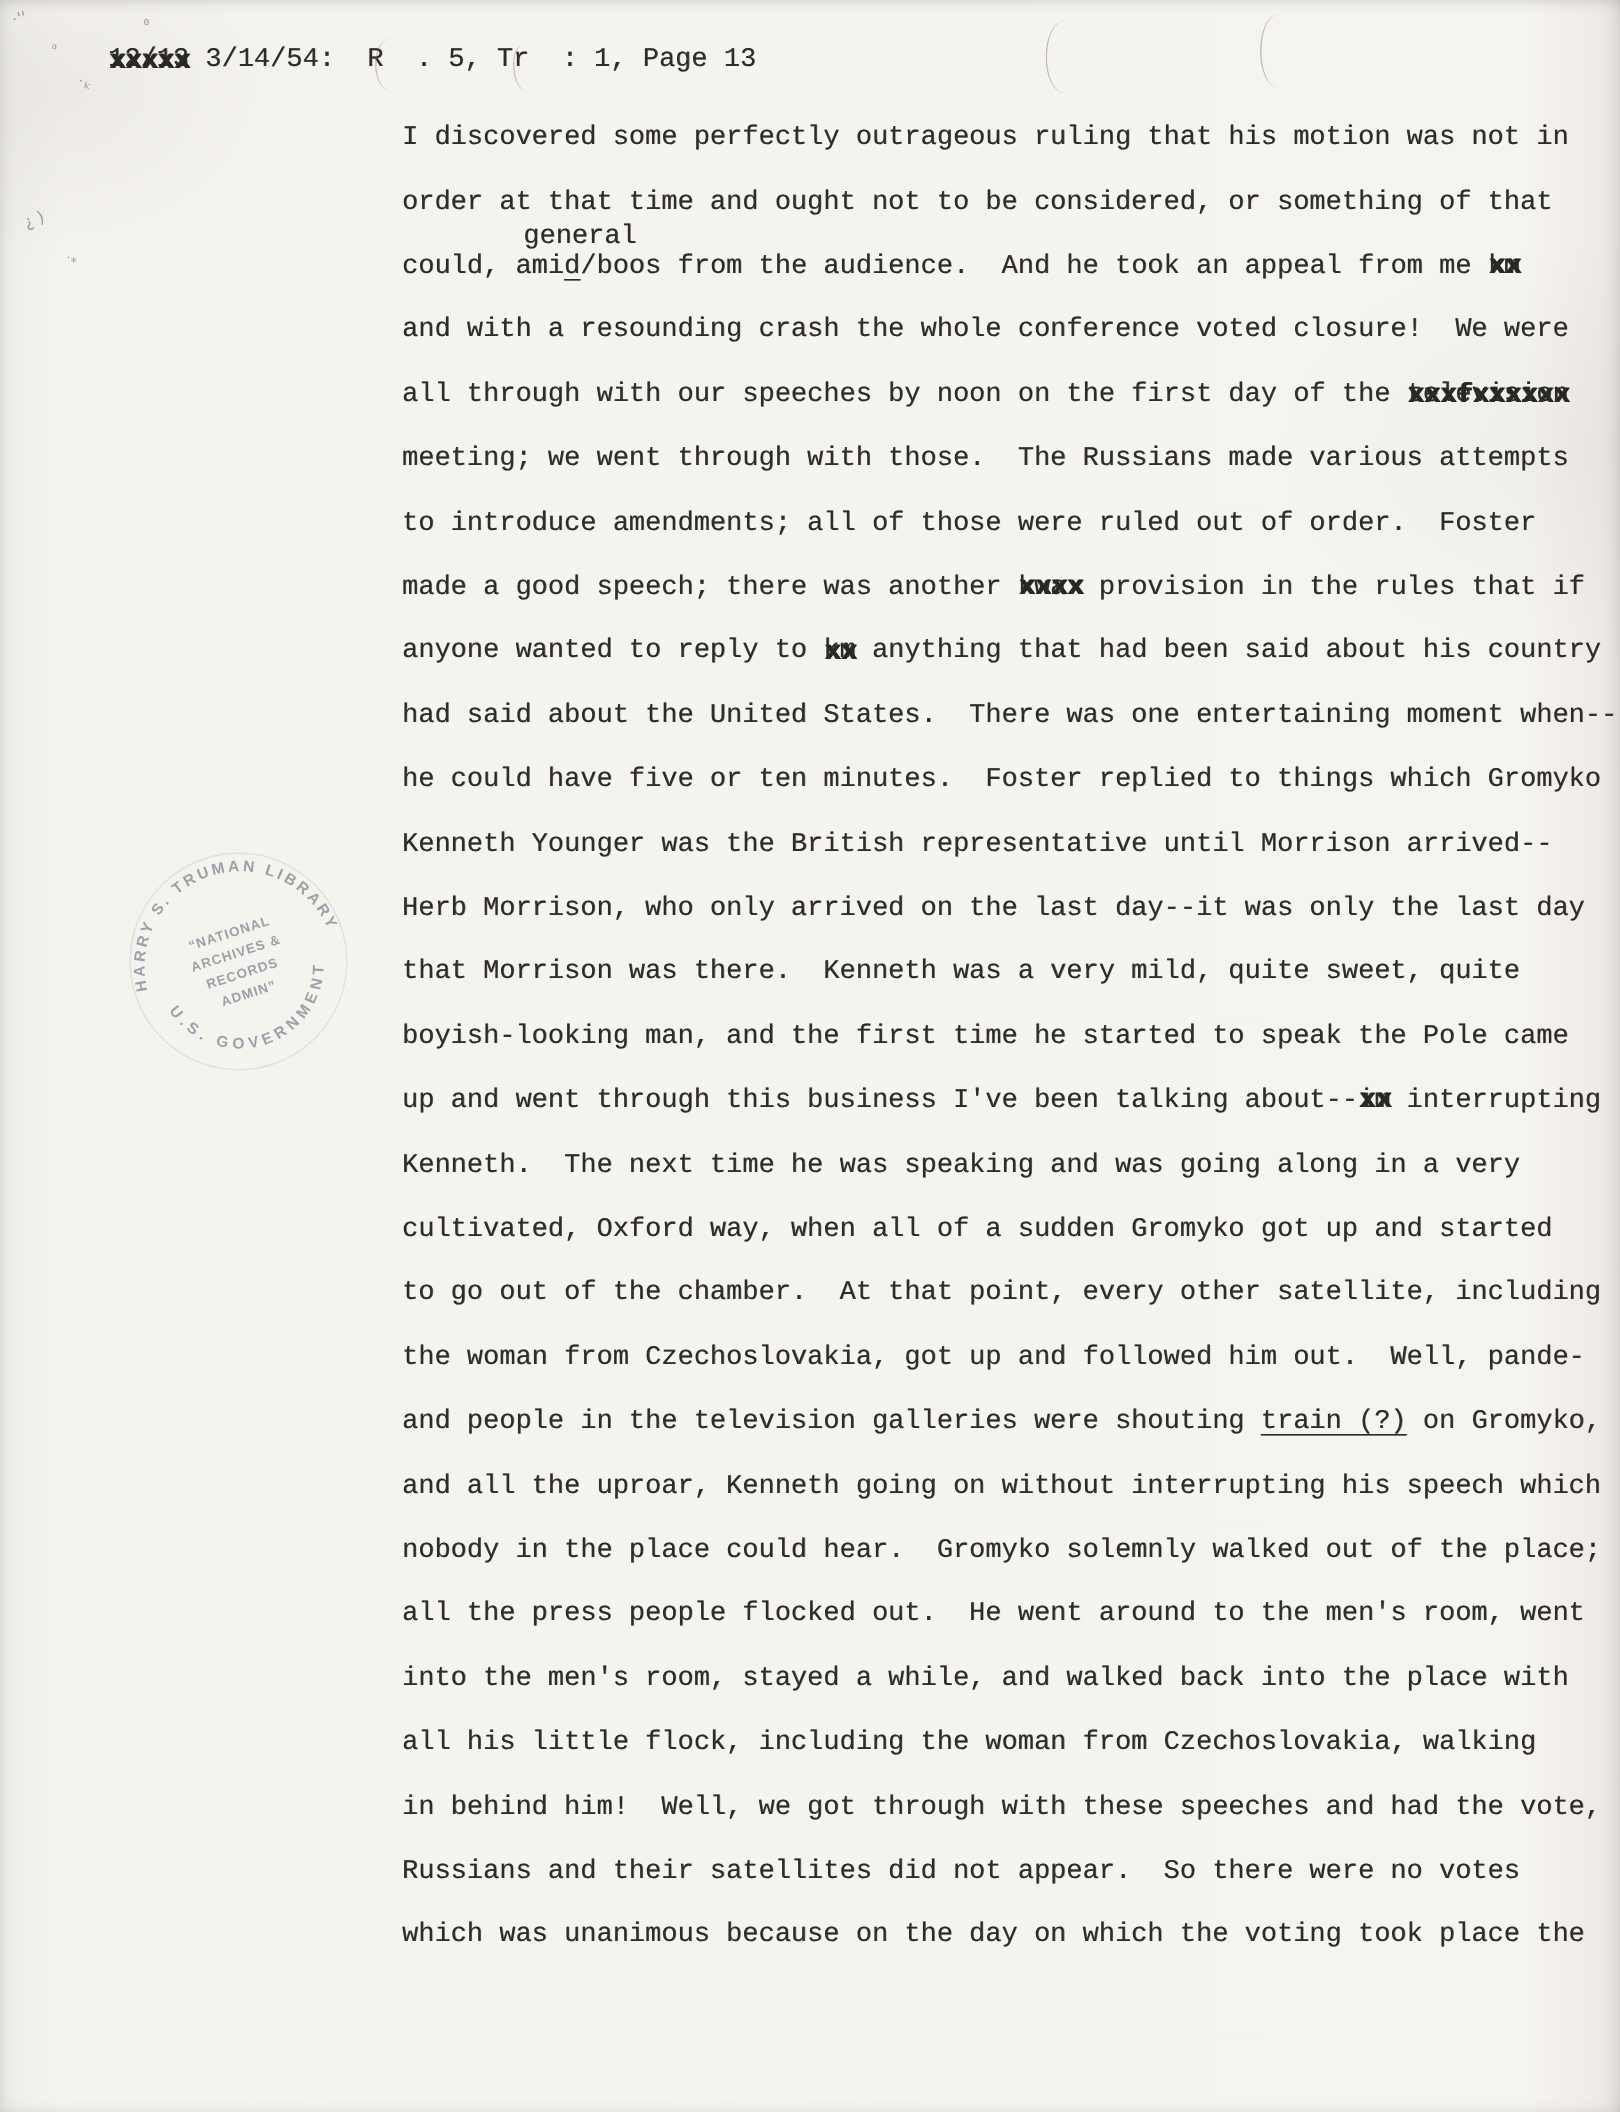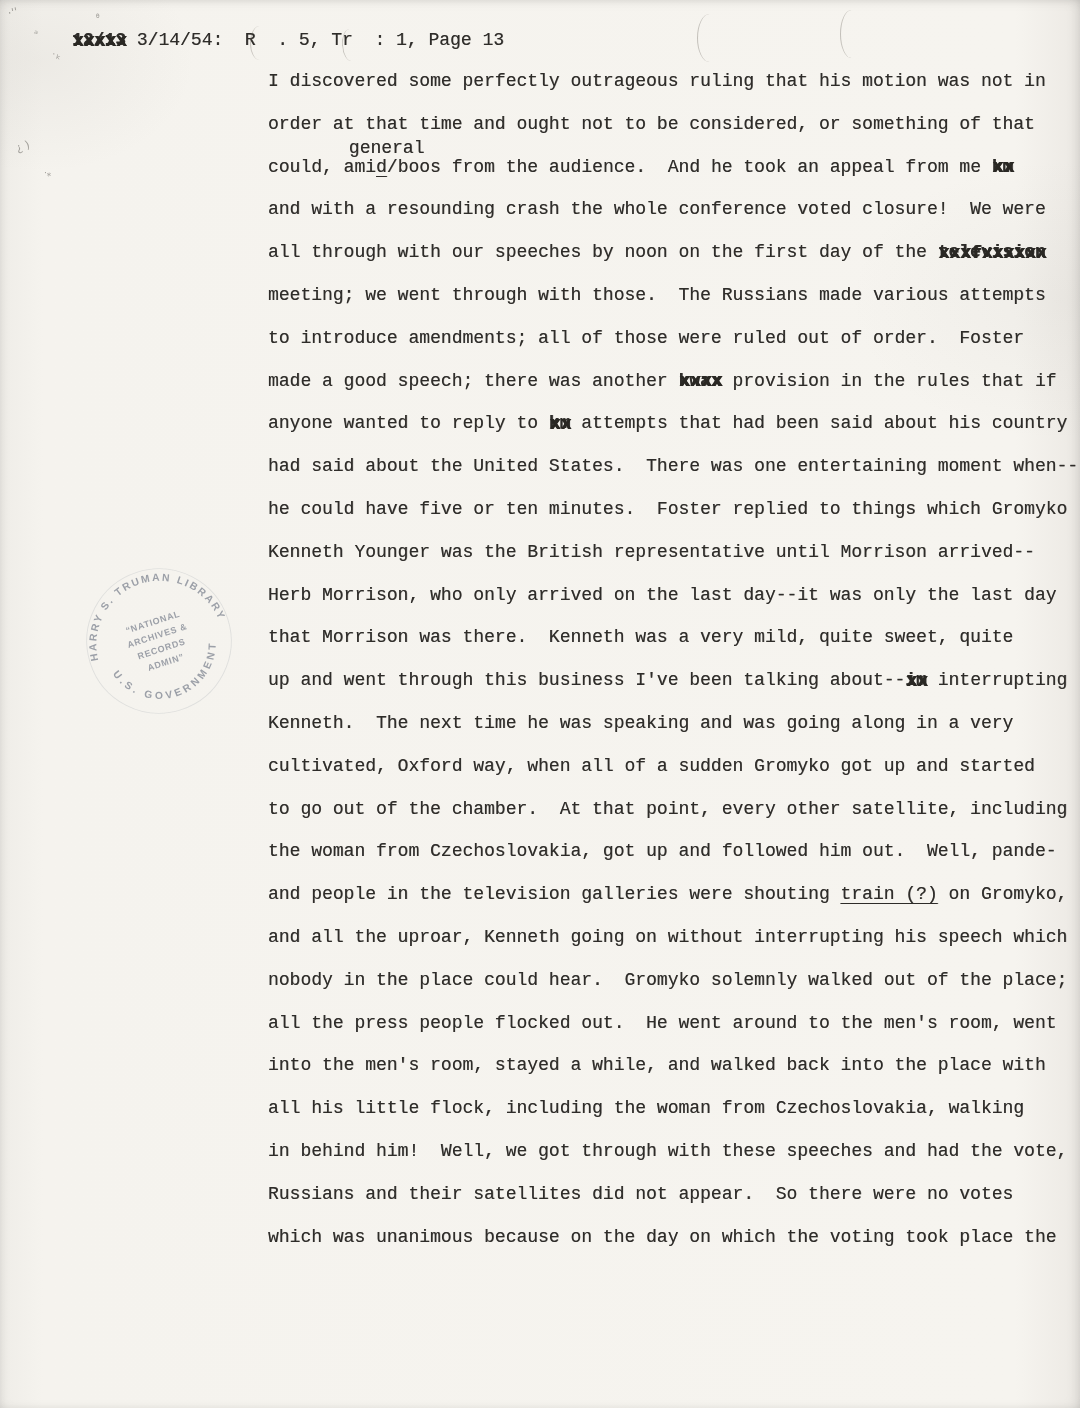--- a/index.html
+++ b/index.html
@@ -9,23 +9,23 @@
     background:
       radial-gradient(220px 160px at 40px 60px, rgba(160,155,148,0.10), rgba(0,0,0,0) 70%),
       radial-gradient(300px 200px at 1060px 300px, rgba(150,148,142,0.07), rgba(0,0,0,0) 70%),
       linear-gradient(90deg, #efede8 0%, #f5f3ee 4%, #f6f4ef 94%, #ece9e4 100%);
     box-shadow: inset -5px 0 16px -8px rgba(0,0,0,0.22), inset 5px 0 16px -10px rgba(0,0,0,0.18), inset 0 6px 18px -12px rgba(0,0,0,0.15);
     color:#2e2c29;
   }
   
   .typed{font-size:18px;letter-spacing:0;text-shadow:0.35px 0 0 rgba(46,44,41,0.55);}
   .header-line{position:absolute;left:72px;top:30px;white-space:pre;}
-  .body-text{position:absolute;left:268px;top:60px;width:812px;}
+  .body-text{position:absolute;left:268px;top:71px;width:812px;}
   .line{white-space:pre;height:42.8px;line-height:42.8px;}
-  .xover{position:relative;font-weight:bold;display:inline-block;}
+  .xover{position:relative;font-weight:normal;display:inline-block;}
   .xover::after{
     content:attr(data-over);
     position:absolute;left:1px;top:0.5px;font-weight:bold;color:#2a2824;
     text-shadow:0.6px 0 0 #2a2824, -0.5px 0 0 rgba(42,40,36,0.7);
   }
   .uline{text-decoration:underline;text-underline-offset:4px;text-decoration-thickness:1.3px;}
   .ins{position:relative;display:inline-block;width:0;vertical-align:baseline;}
   .ins-text{position:absolute;left:-38px;top:-34px;white-space:pre;line-height:20px;}
   
   .arc{position:absolute;border:0;border-left:1.6px solid rgba(125,120,112,0.38);border-radius:50%;background:transparent;}
@@ -90,26 +90,27 @@
 
   <div class="typed body-text">
       <div class="line"><span>I discovered some perfectly outrageous ruling that his motion was not in</span></div>
       <div class="line"><span>order at that time and ought not to be considered, or something of that</span></div>
       <div class="line"><span>could, ami</span><span class="uline">d</span><span class="ins"><span class="ins-text">general</span></span><span>/boos from the audience.  And he took an appeal from me </span><span class="xover" data-over="xx">km</span></div>
       <div class="line"><span>and with a resounding crash the whole conference voted closure!  We were</span></div>
       <div class="line"><span>all through with our speeches by noon on the first day of the </span><span class="xover" data-over="xxxfxxxxxx">television</span></div>
       <div class="line"><span>meeting; we went through with those.  The Russians made various attempts</span></div>
       <div class="line"><span>to introduce amendments; all of those were ruled out of order.  Foster</span></div>
       <div class="line"><span>made a good speech; there was another </span><span class="xover" data-over="xxxx">kwax</span><span> provision in the rules that if</span></div>
-      <div class="line"><span>anyone wanted to reply to </span><span class="xover" data-over="xx">km</span><span> attempts that had been said about his country</span></div>
+      <div class="line"><span>anyone wanted to reply to </span><span class="xover" data-over="xx">km</span><span> anything that had been said about his country</span></div>
       <div class="line"><span>had said about the United States.  There was one entertaining moment when--</span></div>
       <div class="line"><span>he could have five or ten minutes.  Foster replied to things which Gromyko</span></div>
       <div class="line"><span>Kenneth Younger was the British representative until Morrison arrived--</span></div>
       <div class="line"><span>Herb Morrison, who only arrived on the last day--it was only the last day</span></div>
       <div class="line"><span>that Morrison was there.  Kenneth was a very mild, quite sweet, quite</span></div>
+      <div class="line"><span>boyish-looking man, and the first time he started to speak the Pole came</span></div>
       <div class="line"><span>up and went through this business I've been talking about--</span><span class="xover" data-over="xx">im</span><span> interrupting</span></div>
       <div class="line"><span>Kenneth.  The next time he was speaking and was going along in a very</span></div>
       <div class="line"><span>cultivated, Oxford way, when all of a sudden Gromyko got up and started</span></div>
       <div class="line"><span>to go out of the chamber.  At that point, every other satellite, including</span></div>
       <div class="line"><span>the woman from Czechoslovakia, got up and followed him out.  Well, pande-</span></div>
       <div class="line"><span>and people in the television galleries were shouting </span><span class="uline">train (?)</span><span> on Gromyko,</span></div>
       <div class="line"><span>and all the uproar, Kenneth going on without interrupting his speech which</span></div>
       <div class="line"><span>nobody in the place could hear.  Gromyko solemnly walked out of the place;</span></div>
       <div class="line"><span>all the press people flocked out.  He went around to the men's room, went</span></div>
       <div class="line"><span>into the men's room, stayed a while, and walked back into the place with</span></div>

